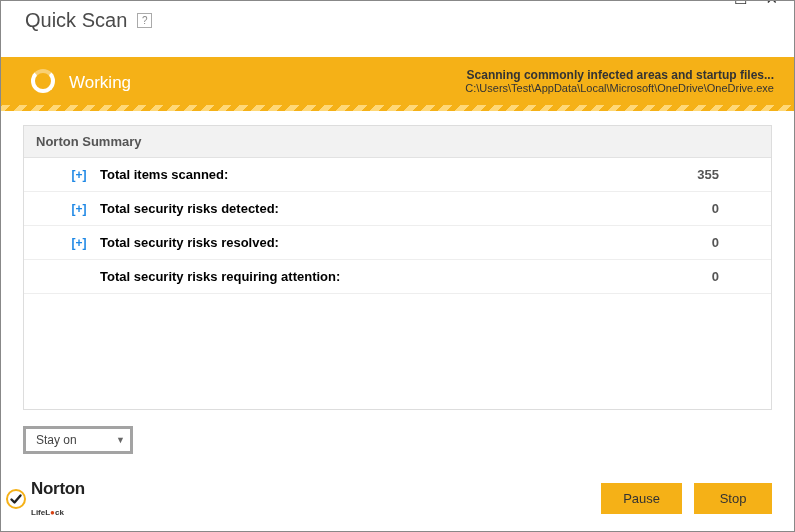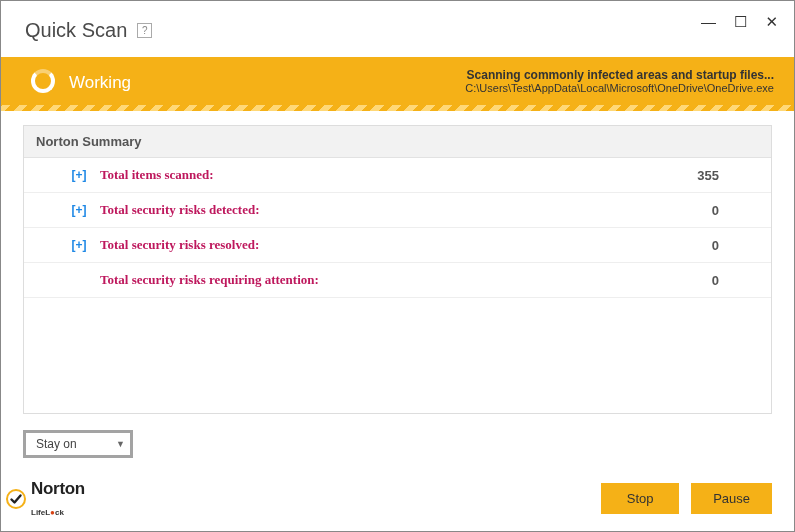--- a/index.html
+++ b/index.html
@@ -1,17 +1,17 @@
 <!DOCTYPE html>
 <html><head>
 <meta charset="utf-8">
 <style>
 * { margin: 0; padding: 0; box-sizing: border-box; font-family: "Segoe UI", Arial, sans-serif; }
 body { width: 795px; height: 532px; background: #fff; border: 1px solid #888; overflow: hidden; display: flex; flex-direction: column; }
-.titlebar { display: flex; align-items: center; justify-content: space-between; padding: 8px 16px 6px 24px; height: 56px; }
+.titlebar { display: flex; align-items: flex-start; justify-content: space-between; padding: 8px 16px 6px 24px; height: 56px; }
 .titlebar-left { display: flex; align-items: center; gap: 10px; }
 .titlebar-title { font-size: 20px; font-weight: 400; color: #4a4a4a; }
 .help-box { width: 15px; height: 15px; border: 1px solid #aaa; display: flex; align-items: center; justify-content: center; font-size: 10px; color: #888; cursor: pointer; }
 .win-controls { display: flex; gap: 18px; align-items: center; margin-top: -18px; }
 .win-btn { font-size: 15px; color: #333; cursor: pointer; font-family: Arial; line-height: 1; }
 
 .banner { background: #f5b117; display: flex; align-items: center; padding: 0 20px 0 30px; height: 48px; }
 .banner-left { display: flex; align-items: flex-end; gap: 14px; }
 .spinner-circle { width: 24px; height: 24px; border: 4px solid #fff; border-radius: 50%; border-top-color: rgba(255,255,255,0.4); }
 .banner-status { color: #fff; font-size: 17px; font-weight: 400; }
@@ -20,21 +20,21 @@
 .banner-path { font-size: 11px; color: #333; }
 .stripe { height: 6px; background: repeating-linear-gradient(-45deg, #f5b117 0 6px, #ffd877 6px 12px); }
 
 .content { flex: 1; padding: 14px 22px 0 22px; display: flex; flex-direction: column; }
 .results { border: 1px solid #ddd; background: #fff; flex: none; }
 .results-header { background: #f2f2f2; border-bottom: 1px solid #e2e2e2; padding: 8px 12px; font-size: 13px; font-weight: 600; color: #555; }
 .row { display: flex; align-items: center; padding: 9px 12px; border-bottom: 1px solid #eee; font-size: 13px; color: #555; }
 .row:last-child { border-bottom: none; }
 .expand { color: #1e88e5; font-weight: 700; font-size: 12px; width: 30px; text-align: center; margin-left: 28px; margin-right: 6px; cursor: pointer; }
 .expand-spacer { width: 30px; margin-left: 28px; margin-right: 6px; }
-.row-label { font-weight: 600; color: #be185d; font-family: Liberation Serif, serif; }
+.row-label { font-weight: 600; color: #000000; }
 .row-value { margin-left: auto; margin-right: 40px; font-weight: 700; color: #555; font-size: 13px; }
 .results-body-pad { height: 115px; }
 
 .complete-row { display: flex; align-items: center; gap: 8px; margin-top: 16px; font-size: 12px; color: #666; }
 .select-wrap { position: relative; }
 .select-box { border: 3px solid #a3a3a3; background: #fff; padding: 4px 28px 4px 10px; font-size: 12px; color: #444; min-width: 110px; cursor: pointer; }
 .select-caret { position: absolute; right: 8px; top: 50%; transform: translateY(-50%); font-size: 9px; color: #666; pointer-events: none; }
 
 .footer { display: flex; align-items: center; padding: 10px 22px 14px 4px; }
 .logo { display: flex; align-items: center; gap: 4px; }
@@ -115,16 +115,16 @@
         <circle cx="11" cy="11" r="9" fill="none" stroke="#f5b117" stroke-width="2"></circle>
         <path d="M6.5 11.5 L9.5 14.5 L15.5 7.5" fill="none" stroke="#222" stroke-width="2.4" stroke-linecap="round" stroke-linejoin="round"></path>
       </svg>
     </span>
     <span class="logo-text">
       <span class="logo-main">Norton</span>
       <span class="logo-sub"><span>LifeL</span><span class="lifelock-o">●</span><span>ck</span></span>
     </span>
   </div>
   <div class="footer-buttons">
+    <button class="btn">Pause</button>
     <button class="btn">Stop</button>
-    <button class="btn">Pause</button>
   </div>
 </div>
 
 </body></html>

